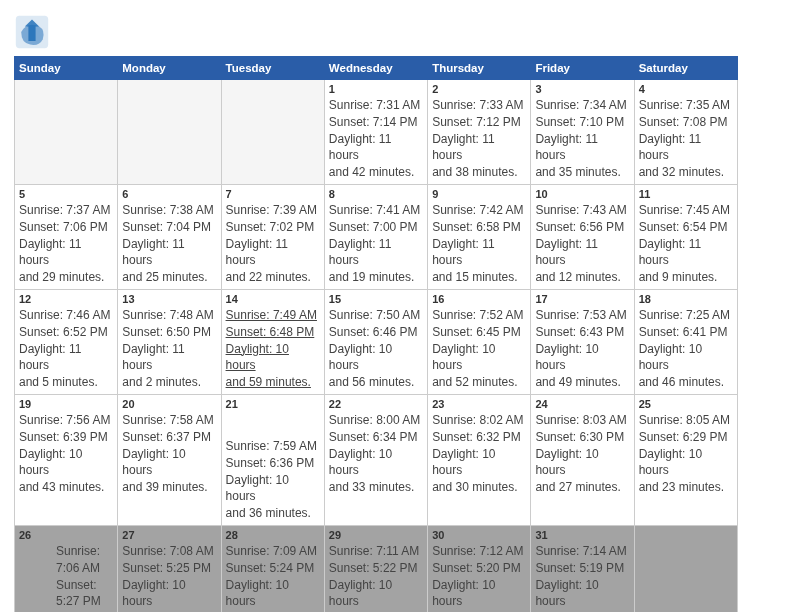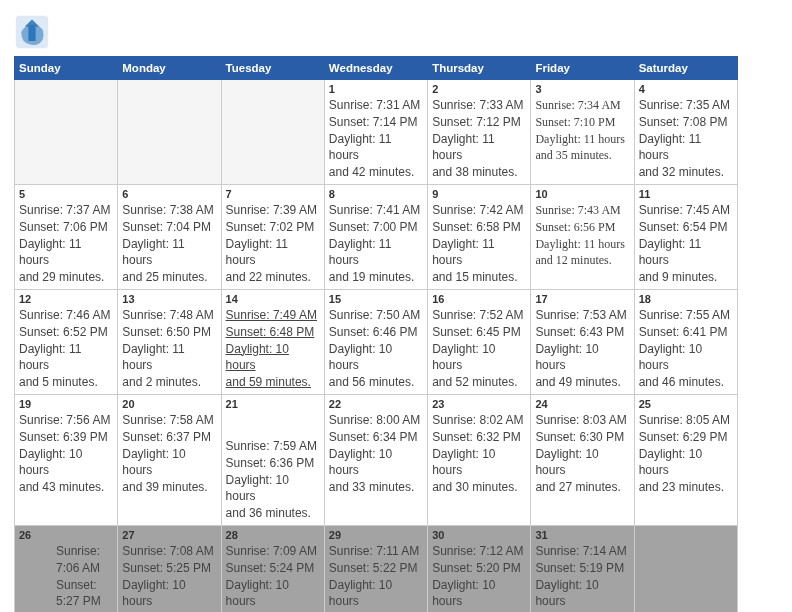--- a/index.html
+++ b/index.html
@@ -151,21 +151,21 @@
           </td>
           <td>
             <div class="day-number">2</div>
             <div class="day-detail" style="white-space: pre-line;">Sunrise: 7:33 AM
 Sunset: 7:12 PM
 Daylight: 11 hours
 and 38 minutes.</div>
           </td>
           <td>
             <div class="day-number">3</div>
-            <div class="day-detail" style="white-space: pre-line; font-family: Liberation Serif, serif;">Sunrise: 7:34 AM
+            <div class="day-detail" style="white-space: pre-line;">Sunrise: 7:34 AM
 Sunset: 7:10 PM
 Daylight: 11 hours
 and 35 minutes.</div>
           </td>
           <td>
             <div class="day-number">4</div>
             <div class="day-detail" style="white-space: pre-line;">Sunrise: 7:35 AM
 Sunset: 7:08 PM
 Daylight: 11 hours
 and 32 minutes.</div>
@@ -202,21 +202,21 @@
           </td>
           <td>
             <div class="day-number">9</div>
             <div class="day-detail" style="white-space: pre-line;">Sunrise: 7:42 AM
 Sunset: 6:58 PM
 Daylight: 11 hours
 and 15 minutes.</div>
           </td>
           <td>
             <div class="day-number">10</div>
-            <div class="day-detail" style="white-space: pre-line; font-family: Liberation Serif, serif;">Sunrise: 7:43 AM
+            <div class="day-detail" style="white-space: pre-line;">Sunrise: 7:43 AM
 Sunset: 6:56 PM
 Daylight: 11 hours
 and 12 minutes.</div>
           </td>
           <td>
             <div class="day-number">11</div>
             <div class="day-detail" style="white-space: pre-line;">Sunrise: 7:45 AM
 Sunset: 6:54 PM
 Daylight: 11 hours
 and 9 minutes.</div>
@@ -260,21 +260,21 @@
           </td>
           <td>
             <div class="day-number">17</div>
             <div class="day-detail" style="white-space: pre-line;">Sunrise: 7:53 AM
 Sunset: 6:43 PM
 Daylight: 10 hours
 and 49 minutes.</div>
           </td>
           <td>
             <div class="day-number">18</div>
-            <div class="day-detail" style="white-space: pre-line;">Sunrise: 7:55 AM
+            <div class="day-detail" style="white-space: pre-line;">Sunrise: 7:25 AM
 Sunset: 6:41 PM
 Daylight: 10 hours
 and 46 minutes.</div>
           </td>
         </tr>
         <tr>
           <td>
             <div class="day-number">19</div>
             <div class="day-detail" style="white-space: pre-line;">Sunrise: 7:56 AM
 Sunset: 6:39 PM

